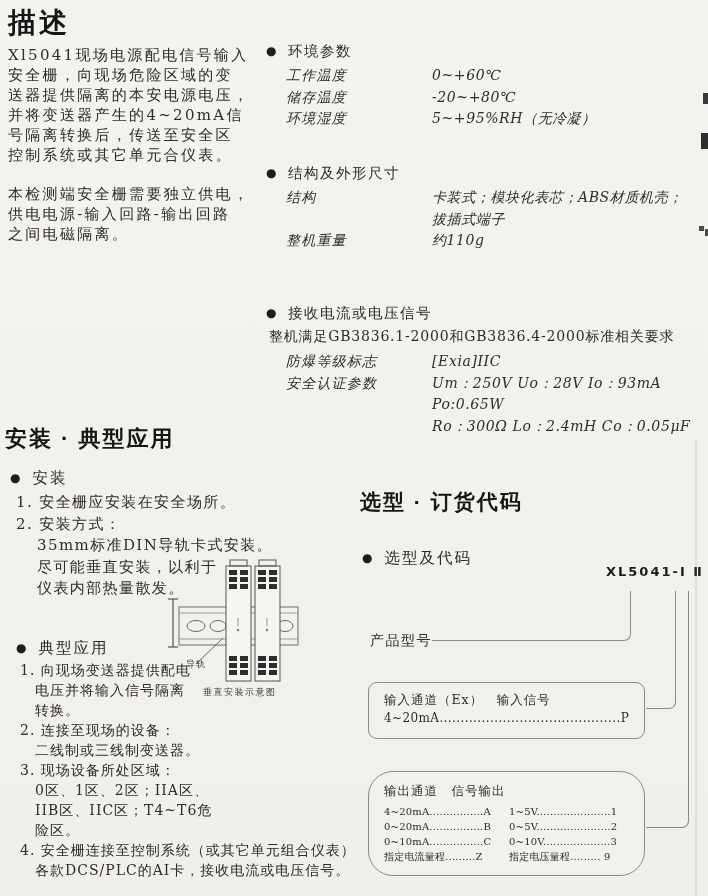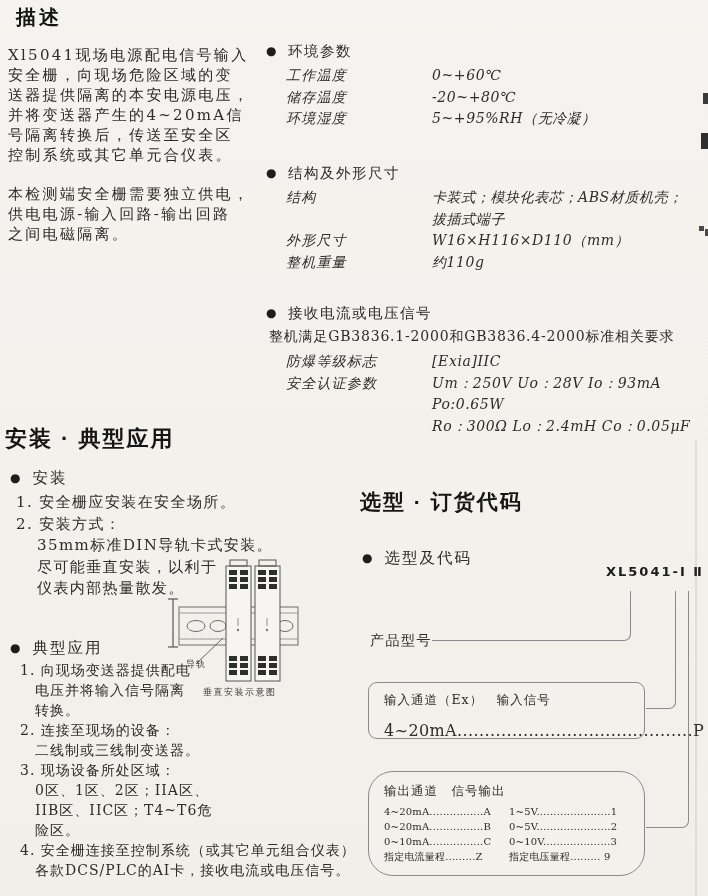--- a/index.html
+++ b/index.html
@@ -6,42 +6,42 @@
   .page {
     position:relative; width:708px; height:896px;
     background:linear-gradient(180deg,#f4f3ef 0%,#f3f1ec 55%,#f1efe9 100%);
     font-family:"DejaVu Serif", serif;
     color:#2e2c29; overflow:hidden;
   }
   .abs { position:absolute; }
   .pre { white-space:pre-line; }
 
   .h1 { font-family:"Liberation Sans", sans-serif; font-weight:bold; color:#151515; }
-  #desc-heading   { left:8px;  top:4px;  font-size:20px; letter-spacing:3px;margin-left:8px; }
+  #desc-heading   { left:8px;  top:4px;  font-size:28px; letter-spacing:3px; }
   #install-heading{ left:5px;  top:424px; font-size:22px; letter-spacing:2px; }
   #order-heading  { left:360px; top:488px; font-size:21px; letter-spacing:2px; }
 
   .body-par { left:8px; width:252px; font-size:15px; line-height:20px; letter-spacing:2.3px; }
   #desc-p1 { top:45px; }
   #desc-p2 { top:184px; }
 
   .bullet { font-size:12px; margin-right:10px; vertical-align:1px; color:#1d1d1d; }
   .sec-title { font-size:14.5px; letter-spacing:1.5px; }
 
   .spec-sec { left:266px; width:442px; }
   #env-sec { top:42px; } #struct-sec { top:164px; } #safety-sec { top:304px; }
   .spec-rows { margin:4px 0 0 20px; }
   .spec-row { display:flex; line-height:21.5px;font-style:italic; }
   .spec-label { width:146px; font-size:14px; letter-spacing:1.2px; flex:none; }
   .spec-value { font-size:14px; letter-spacing:0.6px; }
   .safety-note { margin:3px 0 0 3px; font-size:14px; letter-spacing:0.8px; line-height:21px; }
 
   .sub-sec-title { font-size:15.5px; letter-spacing:2px; }
   #install-bullet { left:10px; top:468px; }
-  #typical-bullet { left:10px; top:638px; }
+  #typical-bullet { left:16px; top:638px; }
 
   #install-list { left:16px; top:492px; width:260px; font-size:15px; line-height:21.5px; letter-spacing:1.4px; }
   #install-list .sub { padding-left:21px; }
   #typical-list { left:20px; top:660px; width:352px; font-size:14px; line-height:20px; letter-spacing:1px; }
   #typical-list .sub { padding-left:15px; }
 
   
   #model-code { left:606px; top:564px; font-family:"DejaVu Sans", sans-serif;
                 font-weight:bold; font-size:13px; letter-spacing:2px; color:#1b1b1b; }
   .conn { border-right:1px solid #8a8a8a; border-bottom:1px solid #8a8a8a;
@@ -49,21 +49,21 @@
   #conn-model  { left:432px; top:591px; width:198px; height:49px; }
   #conn-input  { left:646px; top:591px; width:29px;  height:117px; }
   #conn-output { left:646px; top:591px; width:42px;  height:236px; }
   #product-model-label { left:370px; top:632px; font-size:14px; letter-spacing:1.5px; }
   #order-subtitle { left:362px; top:548px; }
 
   .code-box { border:1px solid #8a8a8a; border-radius:9px; background:rgba(255,255,255,0.12); }
   #input-box  { left:368px; top:682px; width:277px; height:57px; padding:9px 0 0 15px; box-sizing:border-box; }
   #output-box { left:368px; top:771px; width:277px; height:105px; padding:11px 0 0 15px; box-sizing:border-box;border-radius:25px; }
   .box-header { font-size:12.5px; letter-spacing:1px; }
-  .box-row { font-size:16px; letter-spacing:0.4px; margin-top:12px; }
+  .box-row { font-size:12px; letter-spacing:0.4px; margin-top:2px; }
   .out-grid { display:grid; grid-template-columns:125px auto; margin-top:4px;
               font-size:10px; line-height:15px; letter-spacing:0.2px; }
 
   
   #rail-label { left:186px; top:658px; font-size:9px; letter-spacing:1px; color:#3a3a3a; }
   #diagram-caption { left:203px; top:686px; font-size:9px; letter-spacing:1.5px; color:#3a3a3a; }
 
   
   .artifact { background:#3a3a3a; }
   #art-1 { left:703px; top:93px;  width:5px; height:11px; }
@@ -106,24 +106,20 @@
     </div>
   </div>
 
   <div class="abs spec-sec" id="struct-sec">
     <div class="sec-title"><span class="bullet">●</span><span>结构及外形尺寸</span></div>
     <div class="spec-rows">
       <div class="spec-row">
           <span class="spec-label">结构</span>
           <span class="spec-value pre">卡装式；模块化表芯；ABS材质机壳；
 拔插式端子</span>
-        </div>
-      <div class="spec-row">
-          <span class="spec-label">外形尺寸</span>
-          <span class="spec-value">W16×H116×D110（mm）</span>
         </div>
       <div class="spec-row">
           <span class="spec-label">整机重量</span>
           <span class="spec-value">约110g</span>
         </div>
     </div>
   </div>
 
   <div class="abs spec-sec" id="safety-sec">
     <div class="sec-title"><span class="bullet">●</span><span>接收电流或电压信号</span></div>

